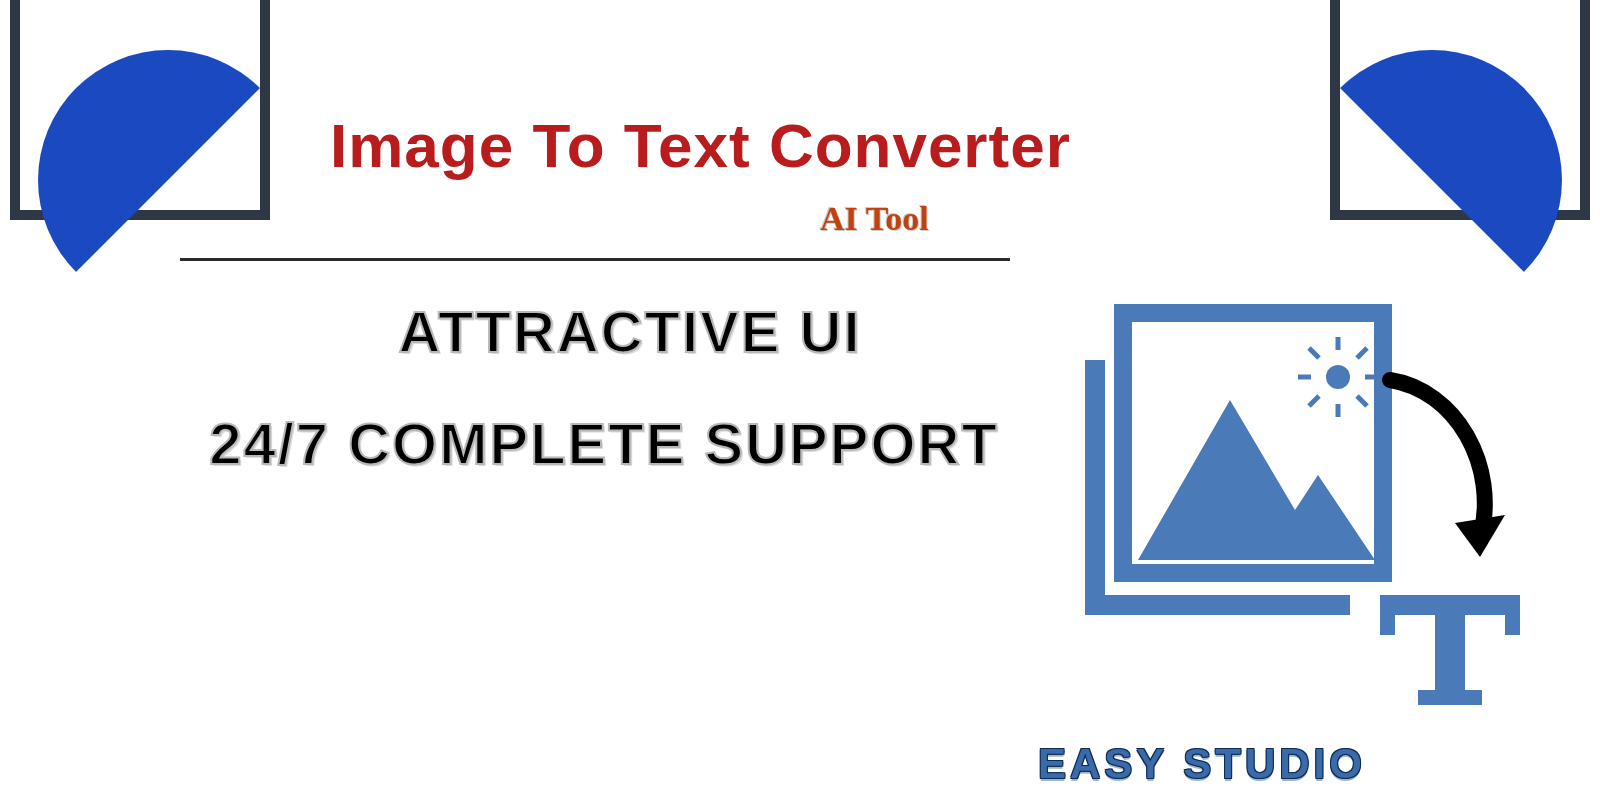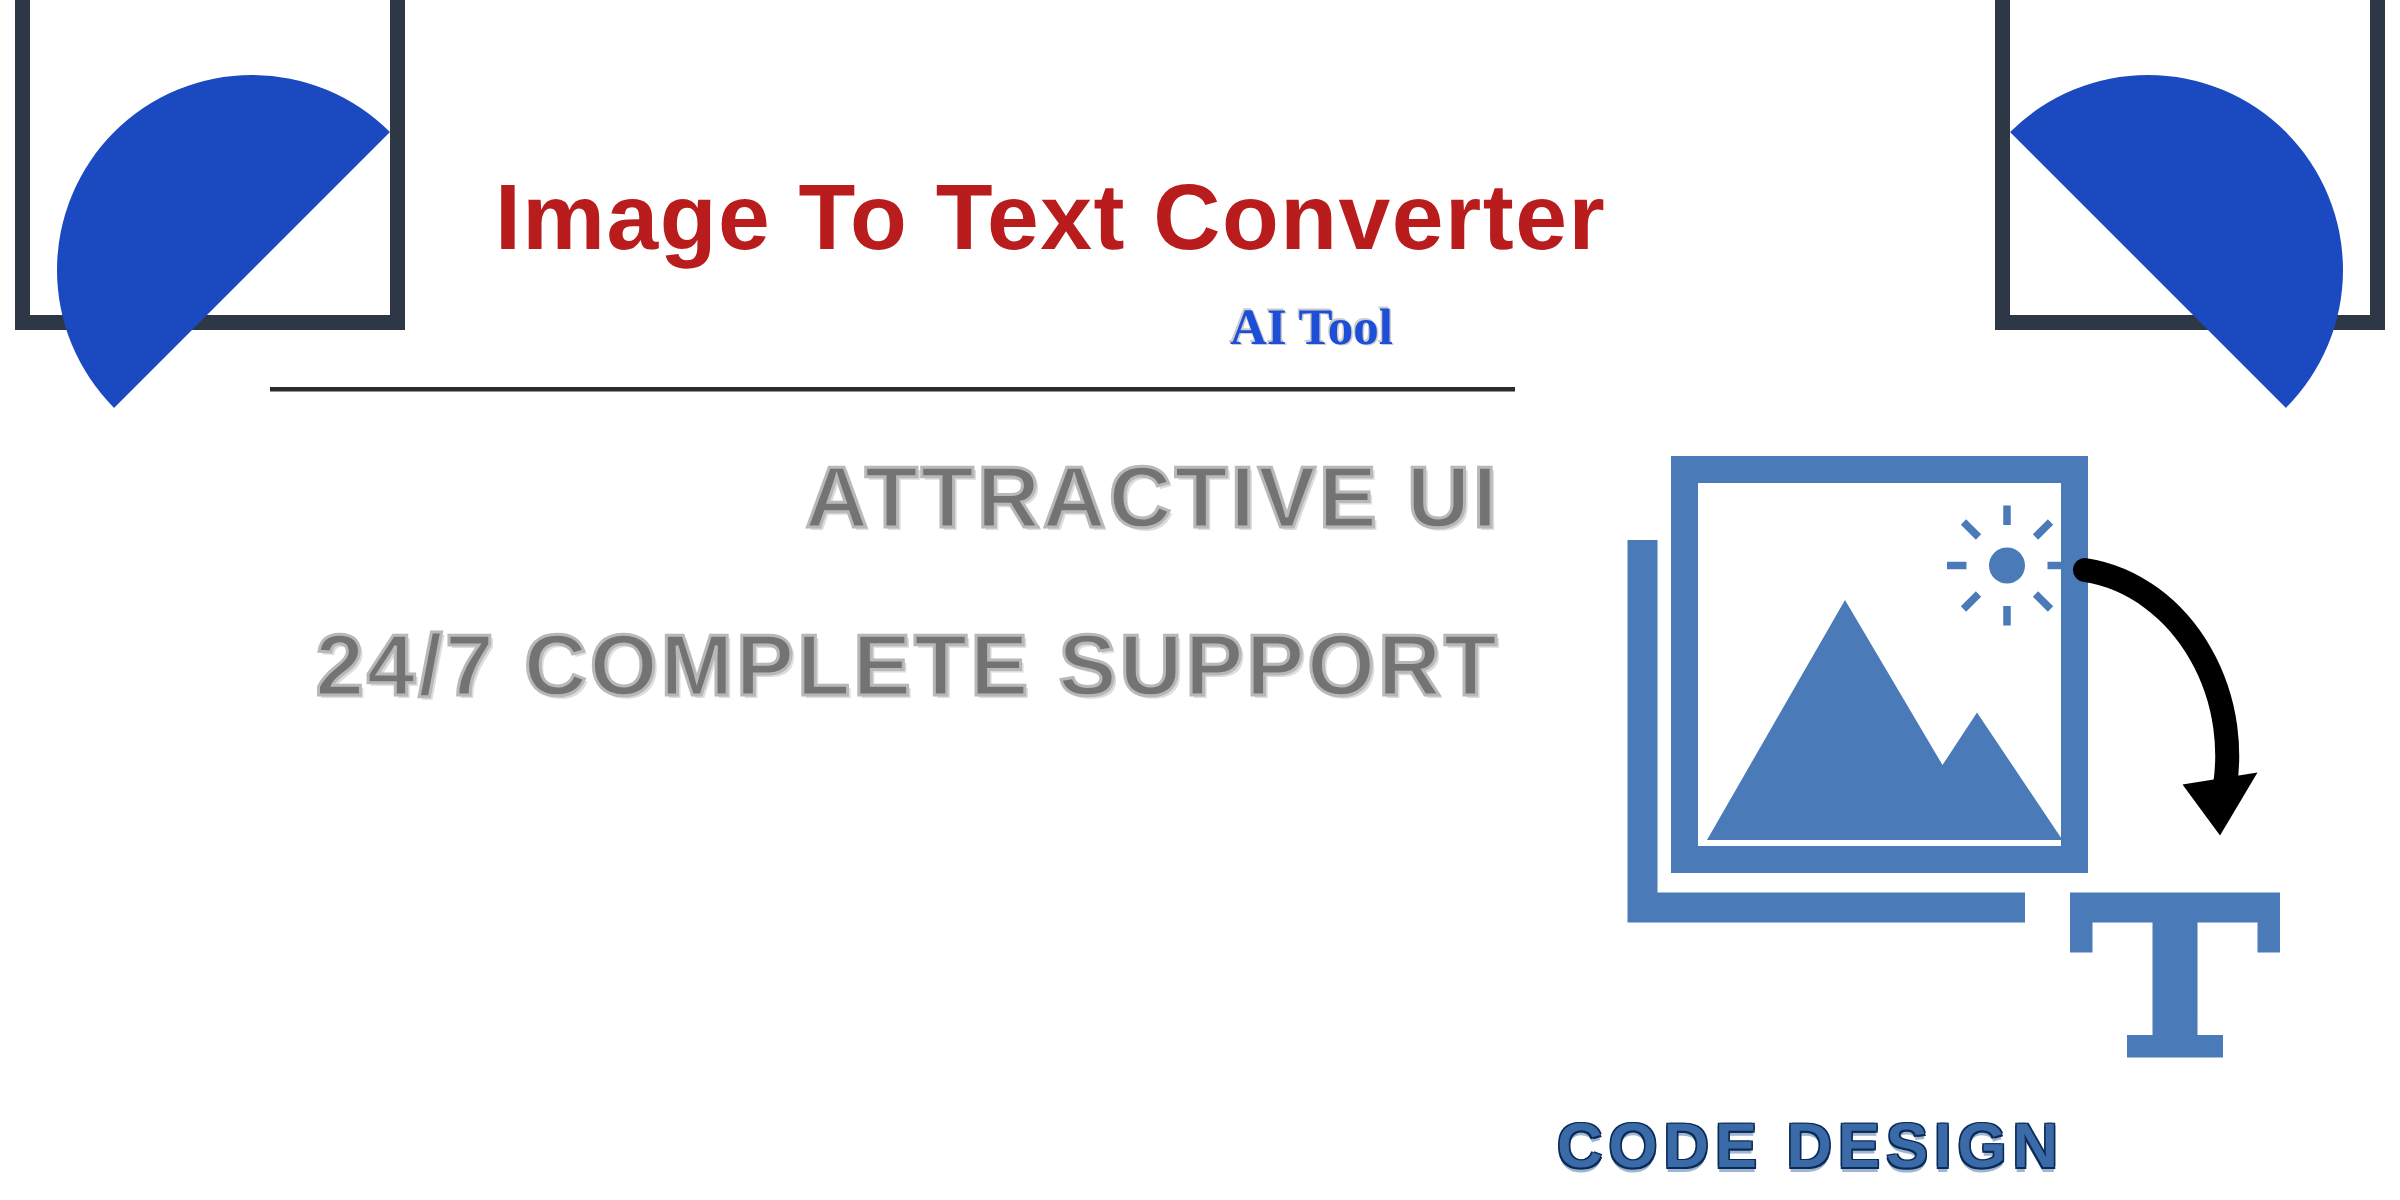--- a/index.html
+++ b/index.html
@@ -79,21 +79,21 @@
   letter-spacing: 1px;
 }
 
 
 .subtitle {
   position: absolute;
   top: 200px;
   left: 820px;
   font-size: 34px;
   font-weight: 900;
-  color: #1d4ed8;
+  color: #c2410c;
   font-family: Georgia, 'Times New Roman', serif;
   text-shadow: 1px 1px 0 #ccc, -1px -1px 0 #ccc;
 }
 
 
 .divider {
   position: absolute;
   top: 258px;
   left: 180px;
   width: 830px;
@@ -107,26 +107,26 @@
   top: 300px;
   left: 180px;
   width: 820px;
 }
 .features div {
   font-size: 58px;
   font-weight: 900;
   font-family: Impact, "Arial Black", sans-serif;
   letter-spacing: 2px;
   text-transform: uppercase;
-  color: #737373;
+  color: #000000;
   -webkit-text-stroke: 2px #b8b8b8;
   text-shadow: 2px 2px 0 #ddd;
   line-height: 1.1;
   margin-bottom: 48px;
-  text-align: right;
+  text-align: center;
 }
 .features div:nth-child(1) { padding-left: 80px; }
 .features div:nth-child(2) { padding-left: 28px; }
 .features div:nth-child(3) { padding-left: 72px; }
 .features div:nth-child(4) { padding-left: 0; }
 
 
 .img2txt {
   position: absolute;
   top: 295px;
@@ -200,13 +200,13 @@
 
     <path d="M330 85 C395 95 440 170 420 245" stroke="#000" stroke-width="16" fill="none" stroke-linecap="round"></path>
     <path d="M395 228 L420 262 L445 220 Z" fill="#000"></path>
 
     <g fill="#4a7bb8">
       <path d="M320 300 L460 300 L460 340 L445 340 L445 320 L405 320 L405 395 L422 395 L422 410 L358 410 L358 395 L375 395 L375 320 L335 320 L335 340 L320 340 Z"></path>
     </g>
   </svg>
 </div>
 
-<div class="brand">CODE DESIGN</div>
+<div class="brand">EASY STUDIO</div>
 
 </body></html>

